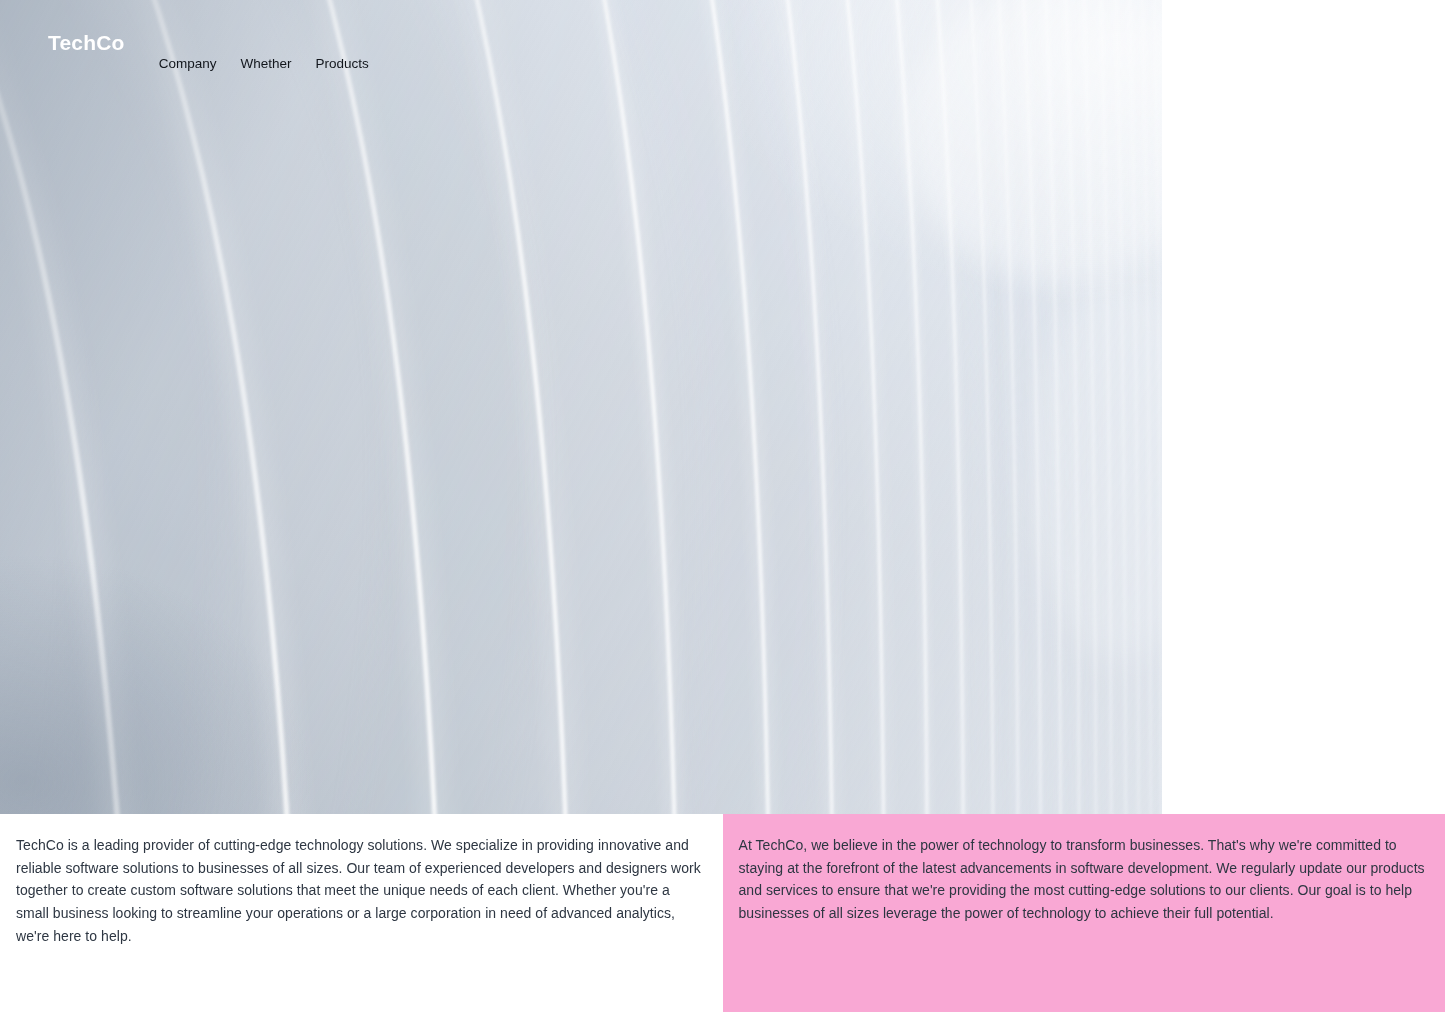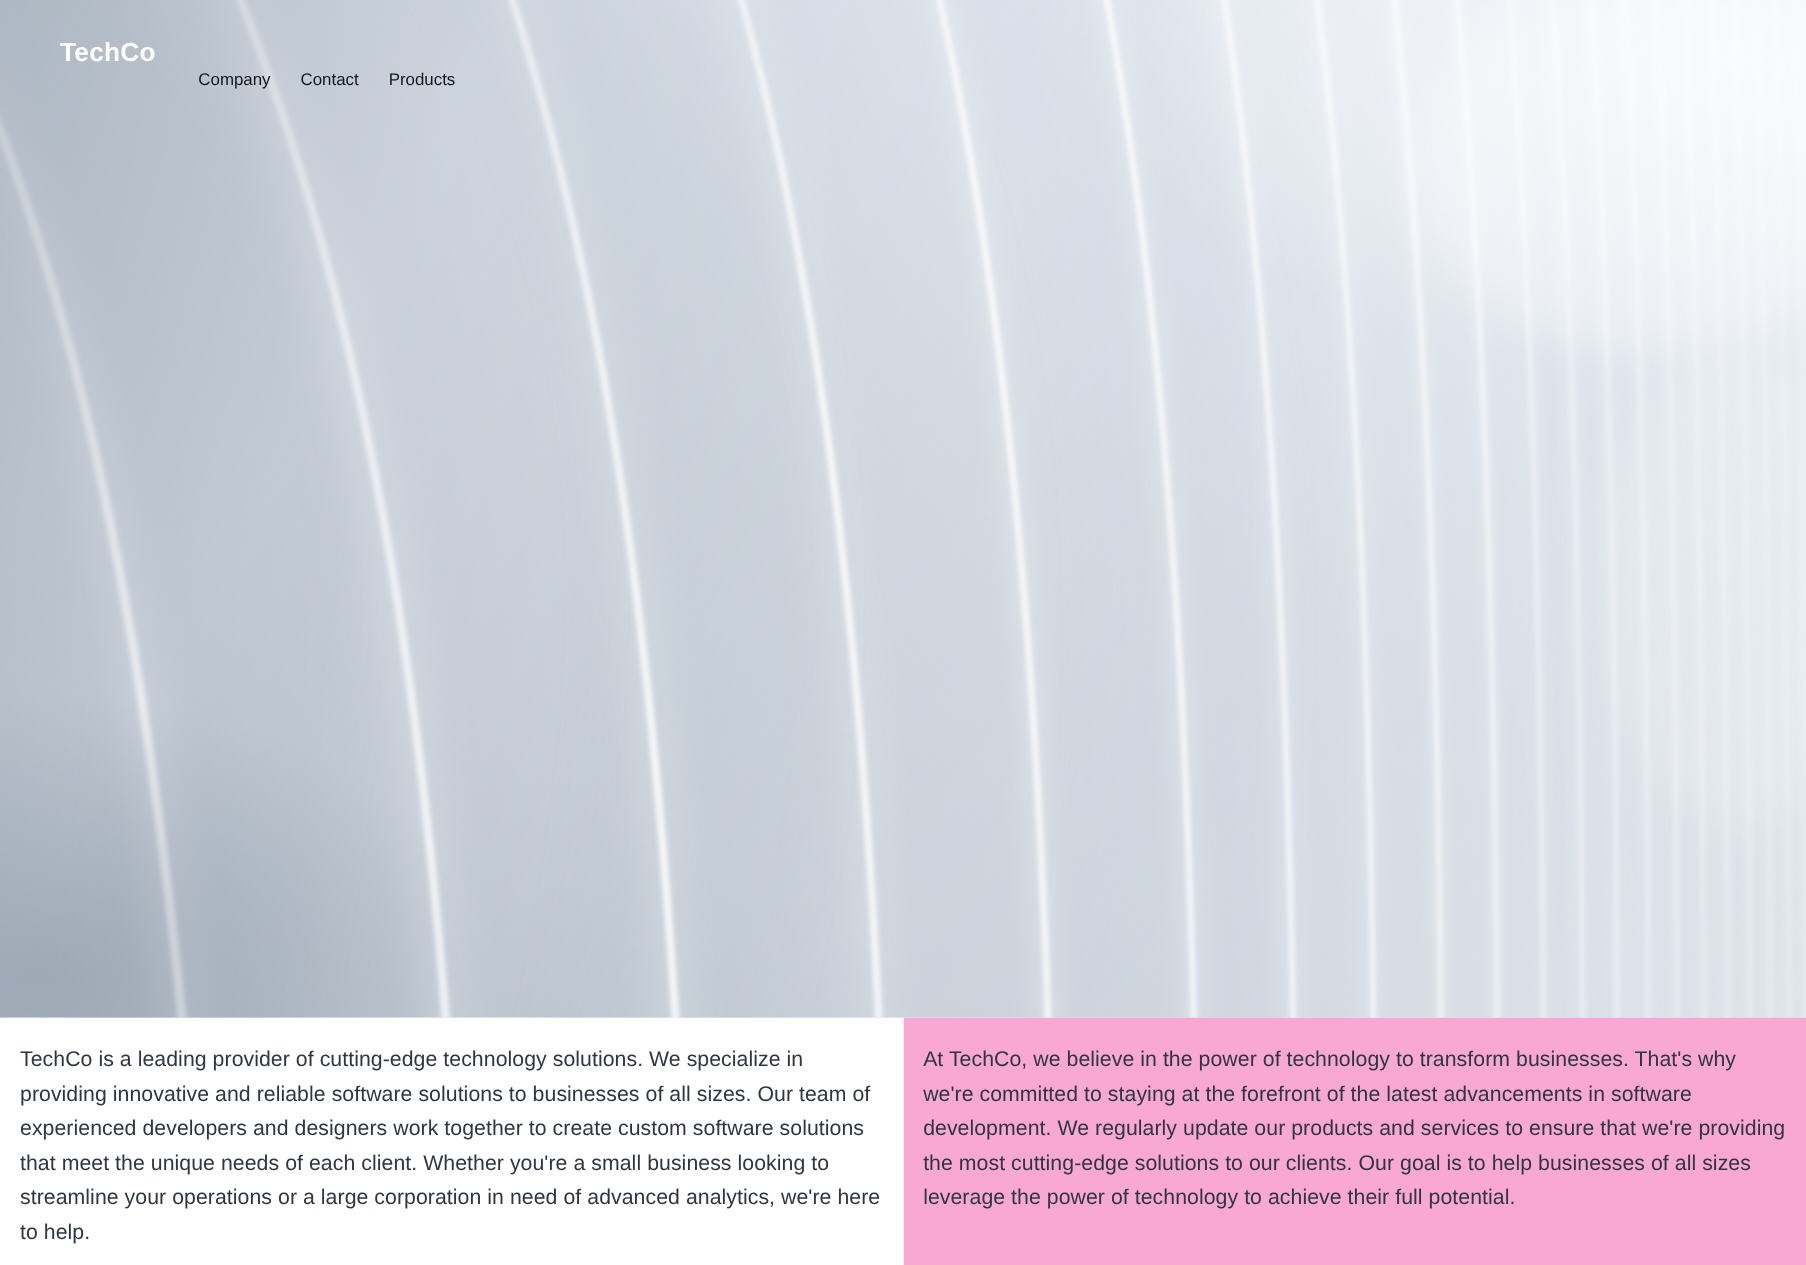--- a/index.html
+++ b/index.html
@@ -18,21 +18,21 @@
     position: relative;
     width: 1445px;
     height: 1012px;
     display: flex;
     flex-direction: column;
   }
 
   
   .hero {
     position: relative;
-    width: 1445px;
+    width: 1162px;
     height: 814px;
     overflow: hidden;
     flex: 0 0 814px;
     background: #ccd3db;
   }
   .hero-bg {
     position: absolute;
     inset: 0;
     width: 100%;
     height: 100%;
@@ -103,21 +103,21 @@
   }
   .col {
     width: 50%;
     padding: 20px 16px 16px 16px;
   }
   .col-left  { background: #ffffff; }
   .col-right { background: #f9a8d4; }
   .col p {
     margin: 0;
     color: #2d3642;
-    font-size: 17px;
+    font-size: 14px;
     line-height: 1.62;
     letter-spacing: 0.05px;
   }
 </style>
 </head>
 <body>
 
 <div class="page">
 
   <section class="hero">
@@ -226,21 +226,21 @@
       <ellipse cx="1392" cy="470" rx="110" ry="190" fill="#ffffff" opacity="0.22" filter="url(#soft14)"></ellipse>
     </svg>
 
     <div class="hero-tone-a"></div>
     <div class="hero-tone-b"></div>
 
     <nav class="nav">
       <a class="brand" href="#">TechCo</a>
       <div class="nav-links">
         <a class="nav-link" href="#">Company</a>
-        <a class="nav-link" href="#">Contact</a>
+        <a class="nav-link" href="#">Whether</a>
         <a class="nav-link" href="#">Products</a>
       </div>
     </nav>
   </section>
 
   <main class="content">
     <div class="col col-left">
       <p>TechCo is a leading provider of cutting-edge technology solutions. We specialize in providing innovative and reliable software solutions to businesses of all sizes. Our team of experienced developers and designers work together to create custom software solutions that meet the unique needs of each client. Whether you're a small business looking to streamline your operations or a large corporation in need of advanced analytics, we're here to help.</p>
     </div>
     <div class="col col-right">

